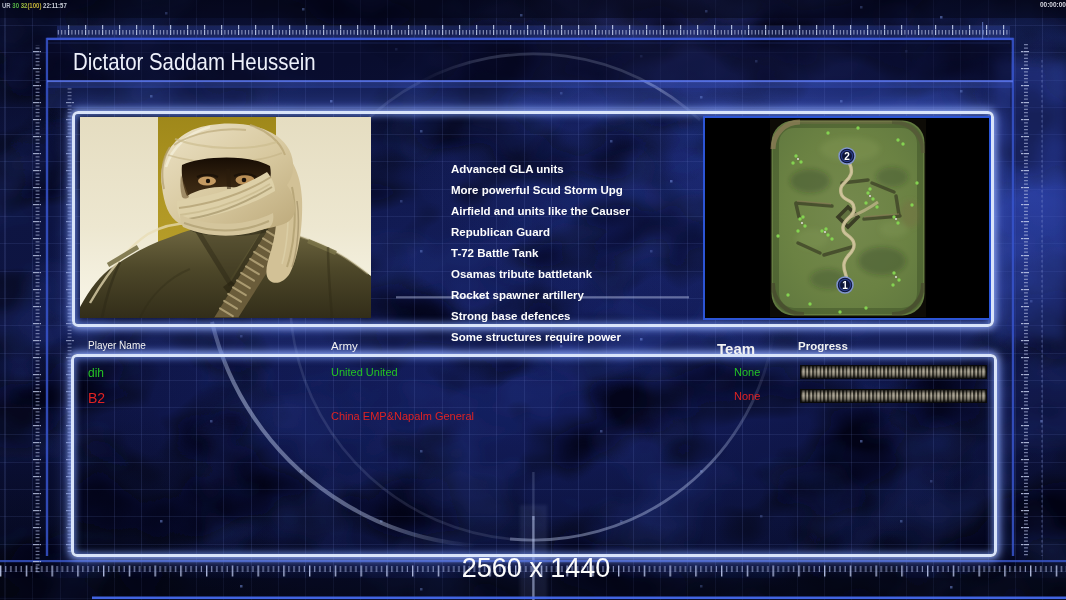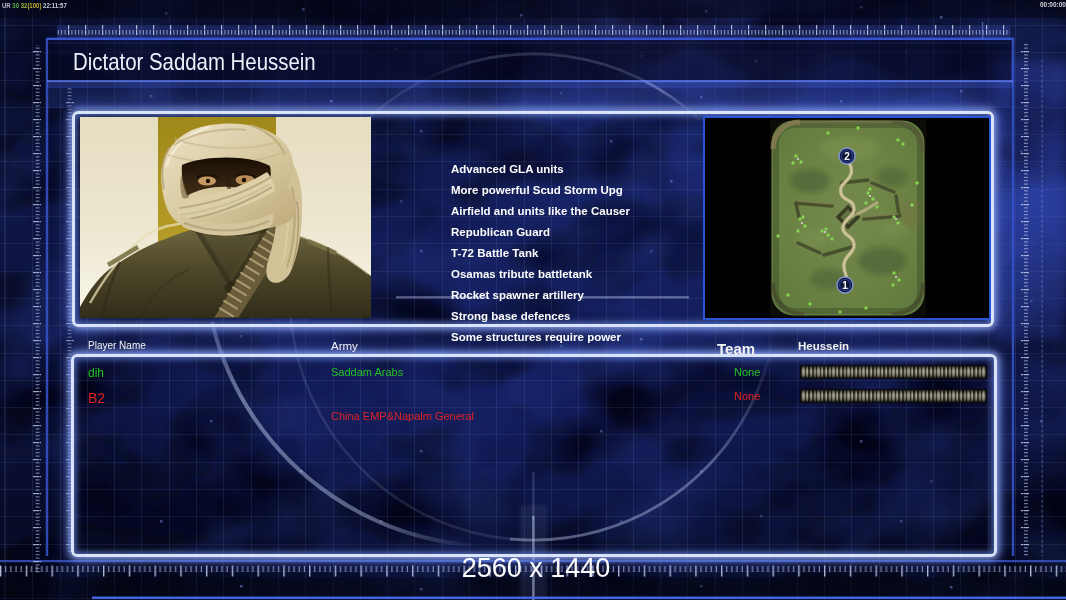--- a/index.html
+++ b/index.html
@@ -383,23 +383,23 @@
  <g transform="translate(75,166)">
   <circle r="8" fill="#0d1538" stroke="#8094cc" stroke-width="1.5"></circle>
   <circle r="5.6" fill="none" stroke="#2b3c86" stroke-width="1.3"></circle>
   <text x="0" y="3.6" text-anchor="middle" font-family="Liberation Sans,sans-serif" font-size="10" font-weight="bold" fill="#fff">1</text>
  </g>
 </svg>
 <div id="feat" style="left:451px;top:159px;color:#fdfdfd;font-size:11.5px;font-weight:bold;line-height:21px;white-space:nowrap">Advanced GLA units<br>More powerful Scud Storm Upg<br>Airfield and units like the Causer<br>Republican Guard<br>T-72 Battle Tank<br>Osamas tribute battletank<br>Rocket spawner artillery<br>Strong base defences<br>Some structures require power</div>
 <div style="left:88px;top:340px;color:#f2f2f2;font-size:10px;font-weight:normal">Player Name</div>
 <div style="left:331px;top:340px;color:#f2f2f2;font-size:11.5px;font-weight:normal">Army</div>
 <div style="left:717px;top:340px;color:#f2f2f2;font-size:15px;font-weight:bold">Team</div>
-<div style="left:798px;top:340px;color:#f2f2f2;font-size:11.5px;font-weight:bold">Heussein</div>
+<div style="left:798px;top:340px;color:#f2f2f2;font-size:11.5px;font-weight:bold">Progress</div>
 <div style="left:88px;top:366px;color:#24c324;font-size:12px">dih</div>
-<div style="left:331px;top:366px;color:#24c324;font-size:11px">Saddam Arabs</div>
+<div style="left:331px;top:366px;color:#24c324;font-size:11px">United United</div>
 <div style="left:734px;top:366px;color:#24c324;font-size:11px">None</div>
 <div style="left:88px;top:390px;color:#e02222;font-size:14px">B2</div>
 <div style="left:331px;top:410px;color:#e02222;font-size:11px">China EMP&amp;Napalm General</div>
 <div style="left:734px;top:390px;color:#e02222;font-size:11px">None</div>
 <div class="pbar" style="left:800px;top:365px"></div>
 <div class="pbar" style="left:800px;top:389px"></div>
 <div id="res" style="left:3px;top:553px;width:1066px;text-align:center;color:#fbfbfb;font-size:27px">2560 x 1440</div>
 <div id="dbg" style="left:2px;top:1px;font-size:7.5px;font-weight:bold;white-space:nowrap;transform:scaleX(.8);transform-origin:0 0"><span style="color:#b7bdc9">UR</span> <span style="color:#55b545">30</span> <span style="color:#9fbf3f">32</span><span style="color:#c3b238">(100)</span> <span style="color:#ccd0da">22:11:57</span></div>
 <div id="clock" style="right:0px;top:1px;color:#d8d8e2;font-size:6.5px;font-weight:bold">00:00:00</div>
 

